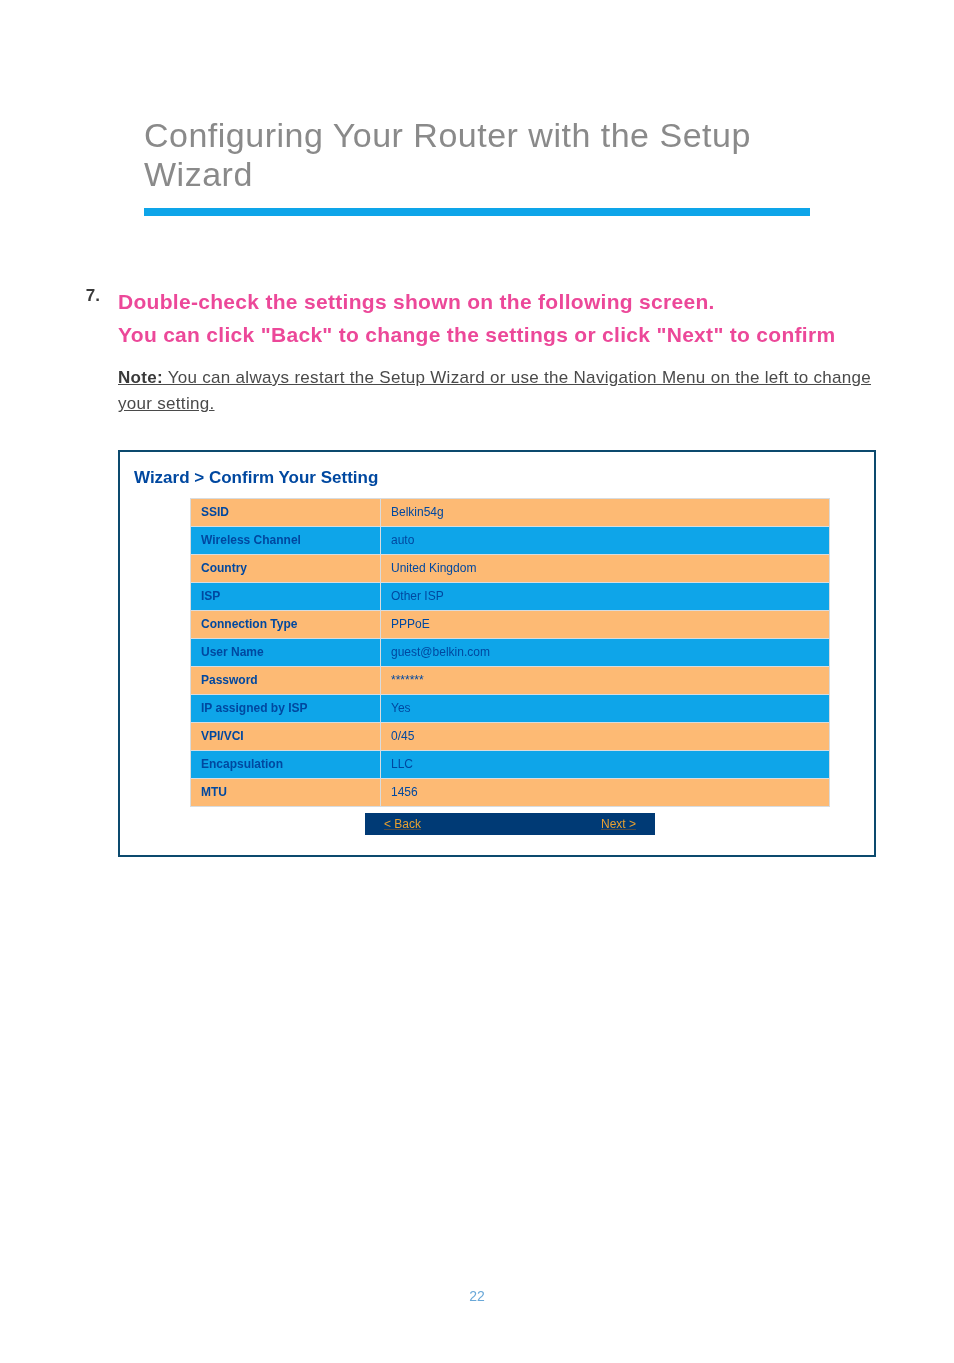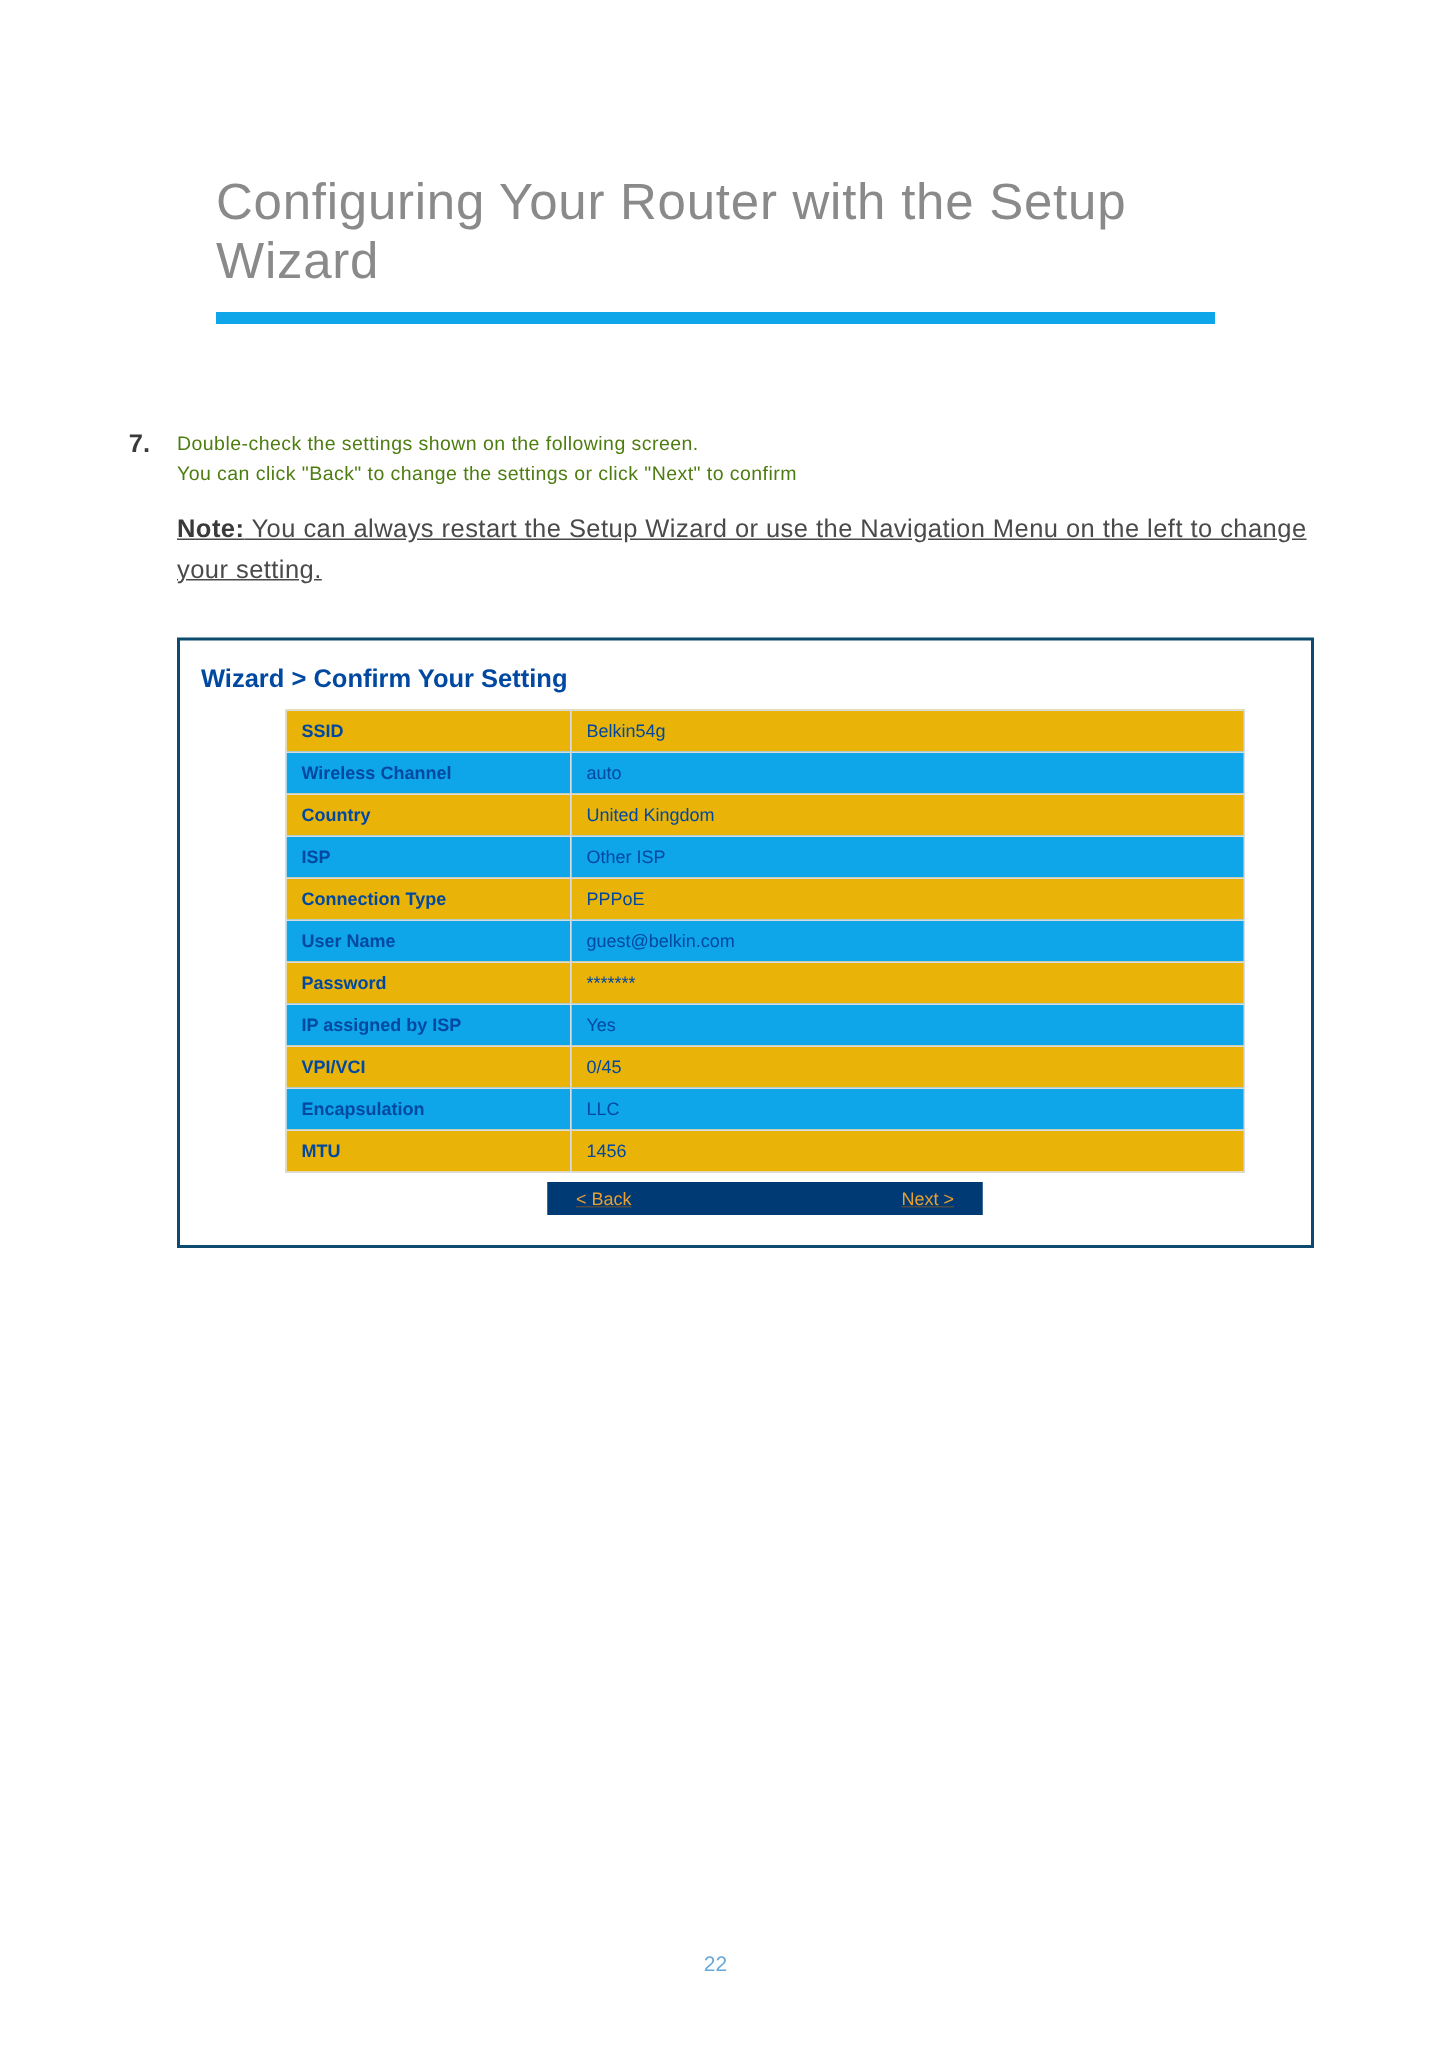--- a/index.html
+++ b/index.html
@@ -35,24 +35,25 @@
       margin-bottom: 14px;
     }
     .step-num {
       font-weight: bold;
       font-size: 17px;
       color: #3a3a3a;
       min-width: 22px;
       text-align: right;
     }
     .step-body {
-      font-size: 13px;
+      font-size: 21px;
       line-height: 1.55;
-      color: #4d7c0f;
+      color: #ec4899;
       letter-spacing: 0.3px;
+      font-weight: bold;
     }
     .note {
       font-size: 17px;
       line-height: 1.55;
       color: #4a4a4a;
       margin-left: 40px;
       margin-top: 12px;
       letter-spacing: 0.3px;
       text-decoration: underline;
     }
@@ -73,21 +74,21 @@
     .settings-table {
       margin-left: 58px;
       width: 640px;
       border-collapse: collapse;
       font-size: 12px;
     }
     .settings-table tr {
       background: #0ea5e9;
     }
     .settings-table tr.alt {
-      background: #eab308;
+      background: #fdba74;
     }
     .settings-table td {
       border: 1px solid #d8dcdf;
       padding: 6px 10px;
       vertical-align: middle;
       height: 28px;
     }
     .settings-table td.label {
       width: 190px;
       color: #0048a0;
@@ -117,21 +118,21 @@
       color: #e8a030;
       font-size: 12px;
       font-weight: normal;
       cursor: pointer;
       background: transparent;
       border: none;
       font-family: Arial, sans-serif;
     }
     .page-number {
       position: absolute;
-      bottom: 46px;
+      bottom: 59px;
       width: 100%;
       text-align: center;
       font-size: 14px;
       color: #6aa8d8;
     }
   </style>
 </head>
 <body>
 
 <div class="page-title-wrap">

